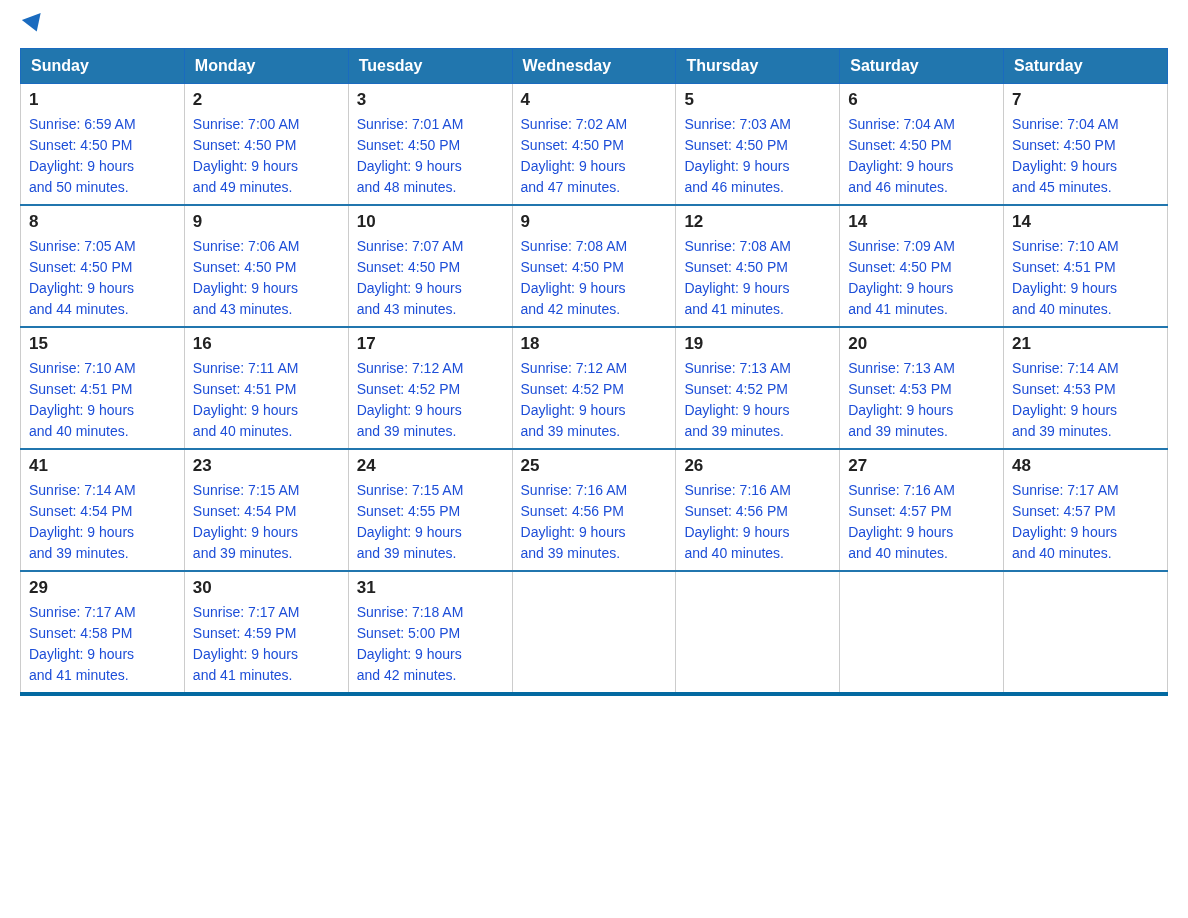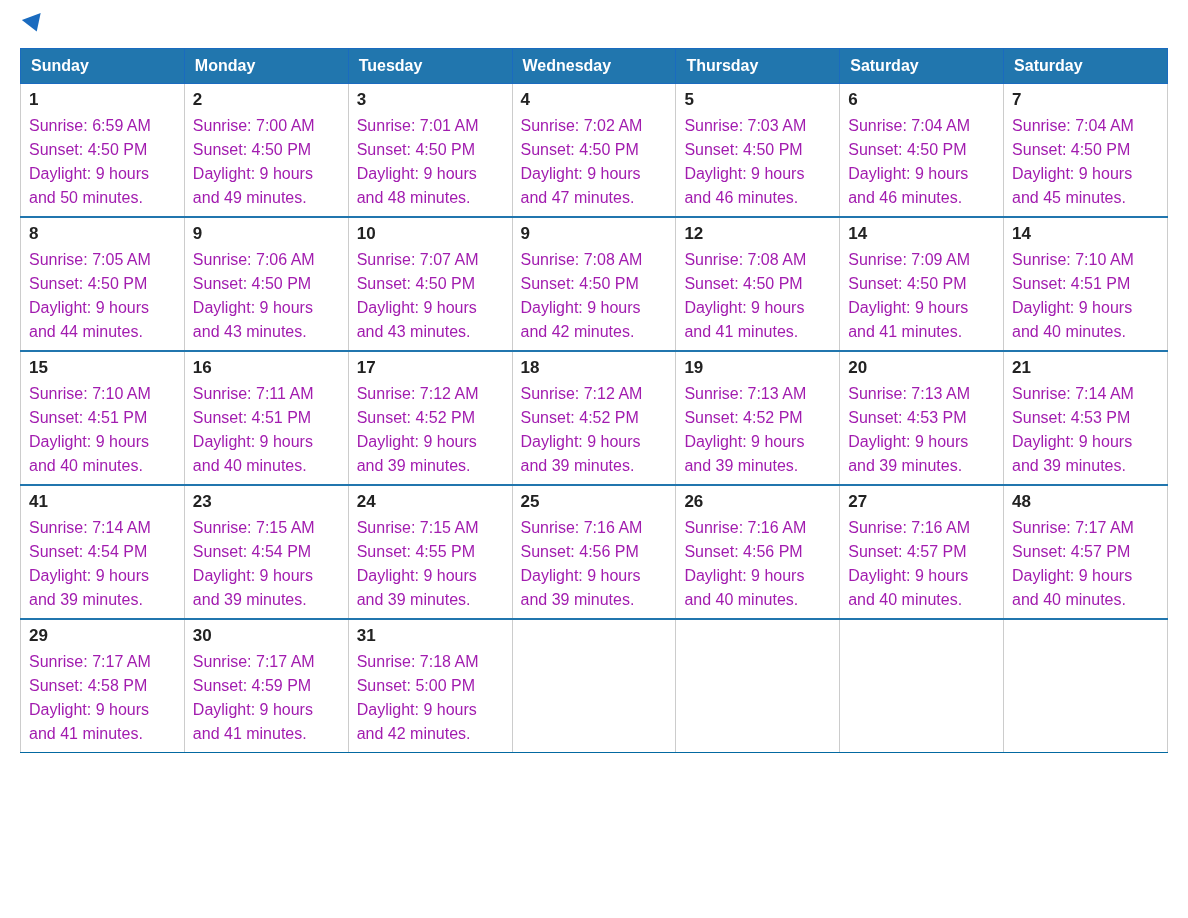--- a/index.html
+++ b/index.html
@@ -79,29 +79,29 @@
       background: #fff;
     }
     .day-number {
       font-size: 17px;
       font-weight: bold;
       color: #222;
       display: block;
       margin-bottom: 4px;
     }
     .day-info {
-      font-size: 16px;
-      color: #a21caf;
+      font-size: 14px;
+      color: #1d4ed8;
       line-height: 1.5;
     }
     .calendar tr td {
       border-bottom: 2px solid #2176ae;
     }
     .calendar tr:last-child td {
-      border-bottom: 1px solid #0369a1;
+      border-bottom: 4px solid #0369a1;
       margin-left: 47px;
     }
     .calendar tbody tr:not(:last-child) td {
       border-bottom: 2px solid #2176ae;
     }
     .empty-cell {
       background: #f9f9f9;
     }
   </style>
 </head>

